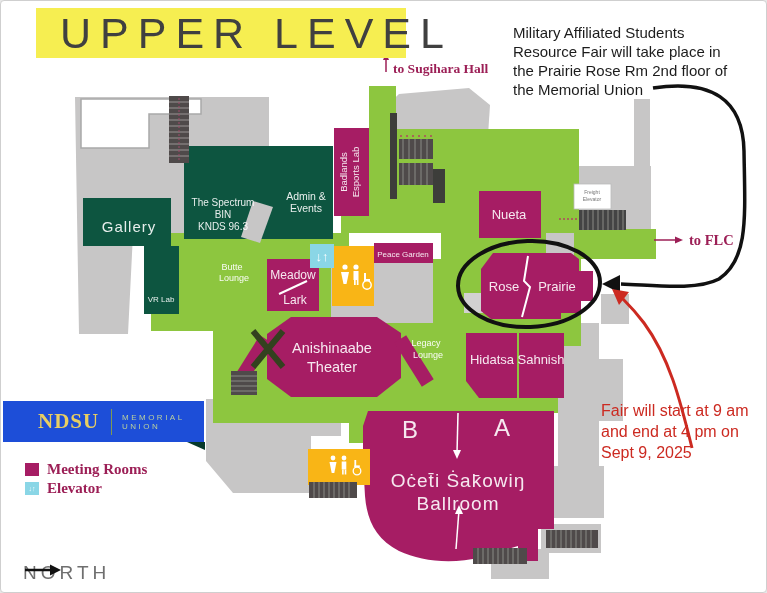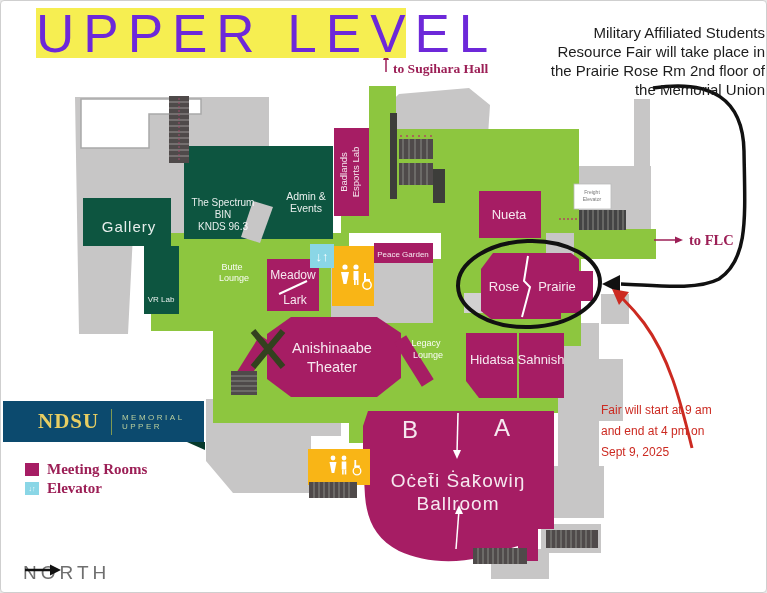--- a/index.html
+++ b/index.html
@@ -1,23 +1,23 @@
 <!DOCTYPE html>
 <html><head>
 <meta charset="utf-8">
 <style>
   html,body{margin:0;padding:0;background:#e8e8e8;font-family:"Liberation Sans",sans-serif;}
   .page{position:relative;width:767px;height:593px;background:#ffffff;border:1px solid #cfcfcf;border-radius:4px;overflow:hidden;box-sizing:border-box;}
   .page svg{position:absolute;left:0;top:0;z-index:1;}
   .overlay{position:absolute;z-index:2;}
   .title-band{left:35px;top:7px;width:370px;height:50px;background:#f6ee51;display:flex;align-items:center;}
-  .title-band span{font-size:53px;font-weight:300;letter-spacing:9px;color:#6d28d9;padding-left:0;white-space:nowrap;}
-  .note-black{left:512px;top:22px;width:252px;font-size:15px;line-height:19px;color:#1c1c1c;white-space:pre-line;text-align:right;}
-  .note-red{left:600px;top:399px;width:165px;font-size:12px;line-height:21px;color:#cc2a21;white-space:pre-line;}
-  .banner{left:2px;top:400px;width:201px;height:41px;background:#0c4a6e;display:flex;align-items:center;}
+  .title-band span{font-size:43px;font-weight:300;letter-spacing:9px;color:#404040;padding-left:24px;white-space:nowrap;}
+  .note-black{left:512px;top:22px;width:252px;font-size:15px;line-height:19px;color:#1c1c1c;white-space:pre-line;}
+  .note-red{left:600px;top:399px;width:165px;font-size:16px;line-height:21px;color:#cc2a21;white-space:pre-line;}
+  .banner{left:2px;top:400px;width:201px;height:41px;background:#1d4ed8;display:flex;align-items:center;}
   .banner .ndsu{font-family:"Liberation Serif",serif;font-weight:bold;color:#e8ce62;font-size:21px;letter-spacing:1px;margin-left:35px;}
   .banner .vline{width:1px;height:26px;background:#7f9a52;margin:0 10px 0 12px;}
   .banner .mu{color:#b9cf9d;font-size:8px;letter-spacing:2.5px;}
   .banner-fold{left:186px;top:441px;width:0;height:0;border-left:18px solid transparent;border-top:8px solid #06392b;}
   .legend{left:24px;top:462px;}
   .legend-item{display:flex;align-items:center;margin-bottom:6px;height:13px;}
   .swatch{width:14px;height:13px;margin-right:8px;flex:0 0 14px;display:flex;align-items:center;justify-content:center;font-size:7px;color:rgba(255,255,255,.9);font-weight:bold;}
   .legend-label{font-family:"Liberation Serif",serif;font-weight:bold;font-size:15px;color:#9c1f56;white-space:nowrap;}
   .north{left:22px;top:561px;display:flex;align-items:center;}
   .north span{font-size:19px;letter-spacing:4px;color:#6f6f6f;margin-right:8px;}
@@ -220,21 +220,21 @@
 Resource Fair will take place in
 the Prairie Rose Rm 2nd floor of
 the Memorial Union</div>
 <div class="overlay note-red">Fair will start at 9 am
 and end at 4 pm on
 Sept 9, 2025</div>
 
 <div class="overlay banner">
   <span class="ndsu">NDSU</span>
   <span class="vline"></span>
-  <span class="mu">MEMORIAL UPPER</span>
+  <span class="mu">MEMORIAL UNION</span>
 </div>
 <div class="overlay banner-fold"></div>
 
 <div class="overlay legend">
   <div class="legend-item">
     <span class="swatch" style="background:#a61d64"></span>
     <span class="legend-label">Meeting Rooms</span>
   </div>
   <div class="legend-item">
     <span class="swatch" style="background:#8ad6e6">↓↑</span>

